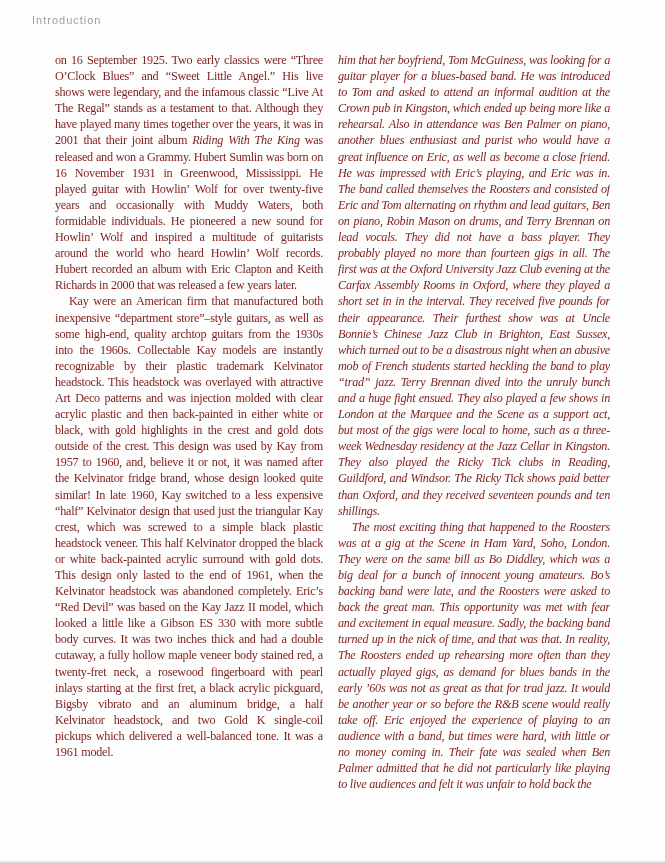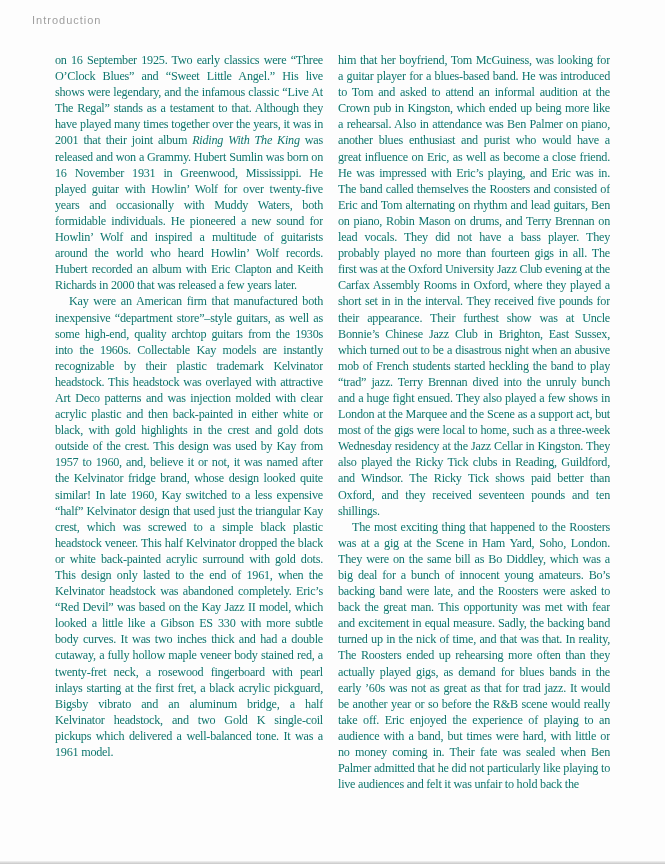--- a/index.html
+++ b/index.html
@@ -30,26 +30,26 @@
     top: 52px;
     width: 555px;
     display: flex;
     gap: 15px;
   }
   .col {
     text-align: justify;
     font-size: 12.2px;
     line-height: 16.1px;
     letter-spacing: -0.25px;
-    color: #0f766e;
+    color: #7f1d1d;
     height: 762px;
     overflow: hidden;
   }
   .col-left  { width: 268px; }
-  .col-right { width: 272px; }
+  .col-right { width: 272px; font-style: italic; }
   .col p { margin: 0; padding: 0; }
   .col p.indent { text-indent: 14px; }
   .col em { font-style: italic; }
   .page-number {
     position: absolute;
     left: 30px;
     top: 830px;
     font-size: 12.5px;
     color: #5e5e5e;
     margin-top: 44px;

